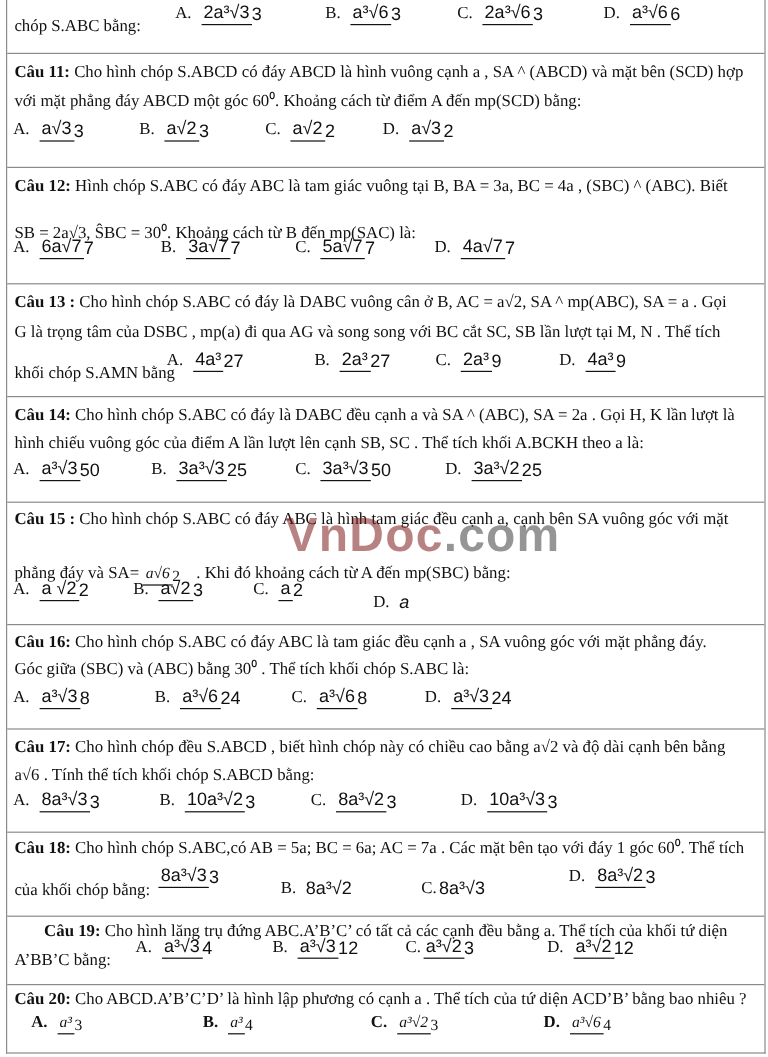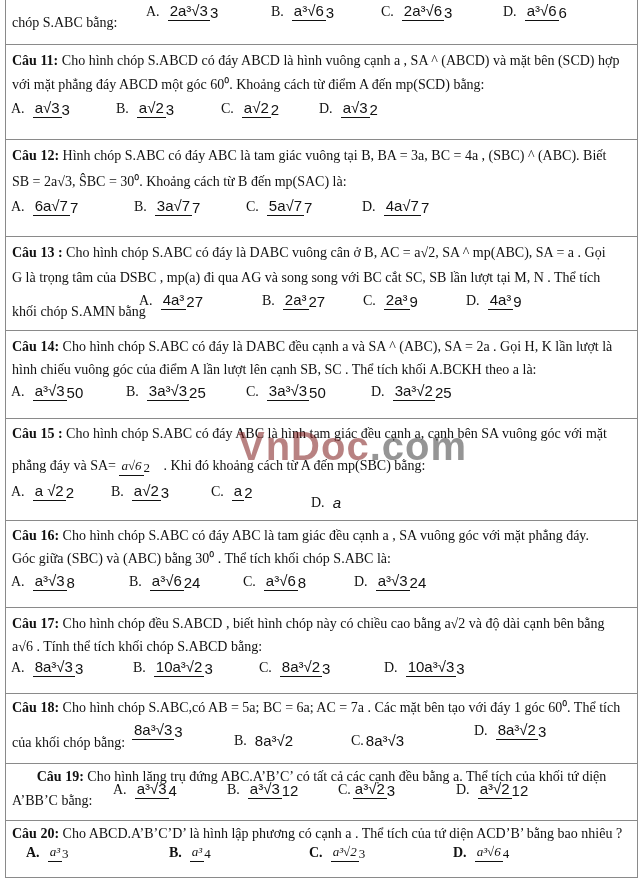--- a/index.html
+++ b/index.html
@@ -91,21 +91,21 @@
         <span class="lbl">D.</span>
         <span class="frac">
           <span class="num">a√3</span>
           <span class="den">2</span>
         </span>
       </div>
   </div>
 
   <div class="row" style="top:139px;height:97px;">
     <div class="line" style="top:7px;"><span class="q">Câu 12:</span><span> Hình chóp S.ABC có đáy ABC là tam giác vuông tại B, BA = 3a, BC = 4a , (SBC) ^ (ABC). Biết</span></div>
-    <div class="line" style="top:33px;">SB = 2a√3, ŜBC = 30⁰. Khoảng cách từ B đến mp(SAC) là:</div>
+    <div class="line" style="top:46px;">SB = 2a√3, ŜBC = 30⁰. Khoảng cách từ B đến mp(SAC) là:</div>
     <div class="opt" style="left:5px;top:57px;">
         <span class="lbl">A.</span>
         <span class="frac">
           <span class="num">6a√7</span>
           <span class="den">7</span>
         </span>
       </div>
     <div class="opt" style="left:128px;top:57px;">
         <span class="lbl">B.</span>
         <span class="frac">
@@ -191,21 +191,21 @@
         <span class="lbl">D.</span>
         <span class="frac">
           <span class="num">3a³√2</span>
           <span class="den">25</span>
         </span>
       </div>
   </div>
 
   <div class="row" style="top:418px;height:102px;">
     <div class="line" style="top:6px;"><span class="q">Câu 15 :</span><span> Cho hình chóp S.ABC có đáy ABC  là hình  tam giác đều  cạnh a, cạnh bên SA vuông góc với mặt</span></div>
-    <div class="line" style="top:38px;">
+    <div class="line" style="top:50px;">
       <span>phẳng đáy và SA=</span>
       <span class="frac serif" style="margin:0 10px 0 0;">
           <span class="num">a√6</span>
           <span class="den">2</span>
         </span>
       <span>. Khi đó khoảng cách từ A đến mp(SBC) bằng:</span>
     </div>
     <div class="opt" style="left:5px;top:63px;">
         <span class="lbl">A.</span>
         <span class="frac">

